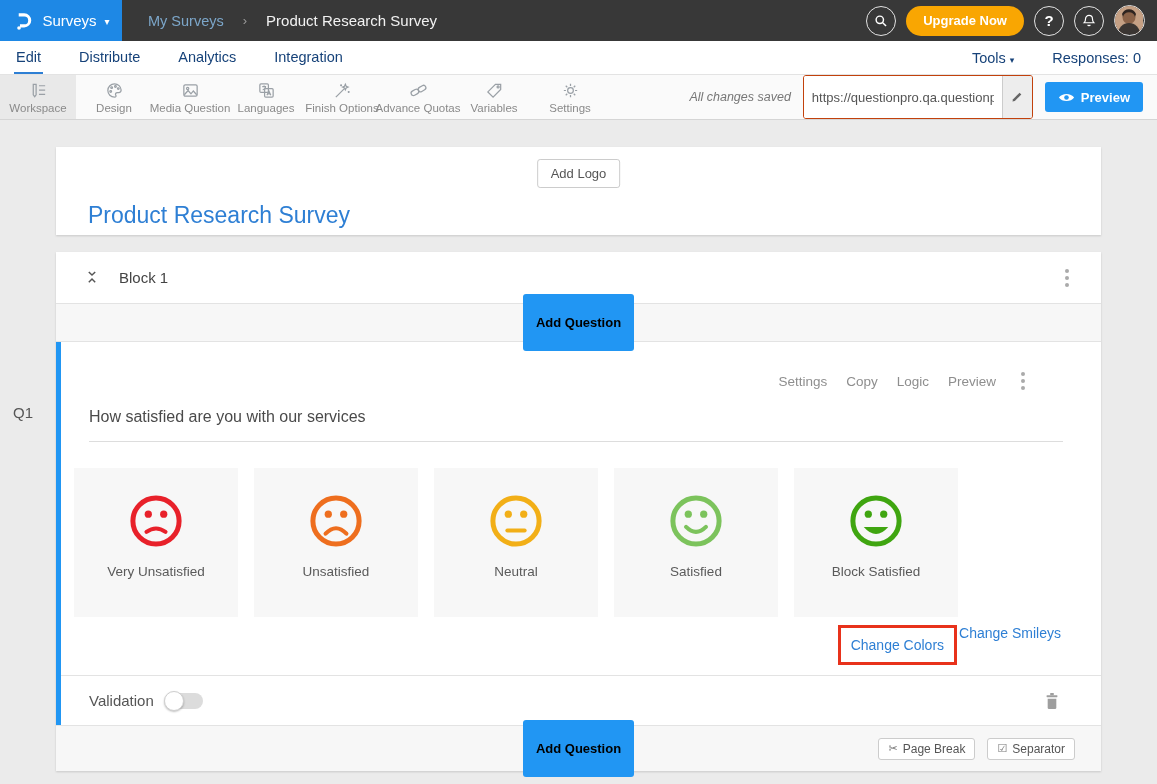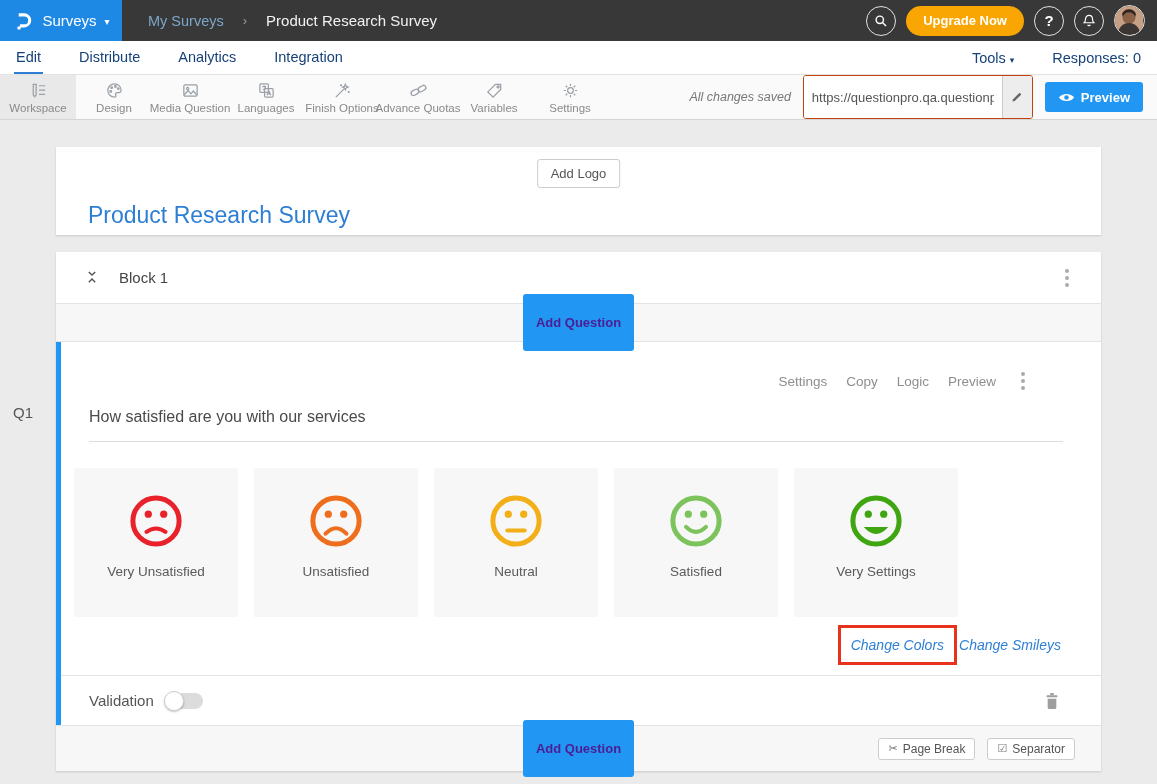--- a/index.html
+++ b/index.html
@@ -49,33 +49,33 @@
   .add-logo-btn { position:absolute; left:50%; transform:translateX(-50%); top:12px; background:#fff; border:1px solid #ccc; border-radius:3px; font-size:13px; color:#555; padding:6px 13px; cursor:pointer; font-family:inherit; }
   .survey-title { color:#2e7fd4; font-size:23px; padding:55px 0 0 32px; cursor:text; }
 
   .block-card { margin-top:17px; }
   .block-header { height:52px; display:flex; align-items:center; border-bottom:1px solid #e3e3e3; }
   .collapse-icon { margin-left:28px; cursor:pointer; display:flex; }
   .block-name { margin-left:19px; font-size:15px; color:#444; }
   .kebab { margin-left:auto; margin-right:28px; display:flex; flex-direction:column; gap:3px; cursor:pointer; padding:4px; }
   .kebab i { width:4px; height:4px; border-radius:50%; background:#aaa; }
   .addq-row { height:38px; background:#f7f7f7; border-bottom:1px solid #e3e3e3; display:flex; align-items:center; justify-content:center; }
-  .addq-btn { background:#2196f3; color:#4c1d95; border:none; border-radius:3px; font-weight:bold; font-size:13px; padding:21px 13px; cursor:pointer; font-family:inherit; }
+  .addq-btn { background:#2196f3; color:#000000; border:none; border-radius:3px; font-weight:bold; font-size:13px; padding:21px 13px; cursor:pointer; font-family:inherit; }
 
   .question-section { border-left:5px solid #2196f3; position:relative; }
   .q-id { position:absolute; left:-48px; top:62px; font-size:15px; color:#555; }
   .q-actions { display:flex; justify-content:flex-end; align-items:center; gap:19px; padding:26px 44px 0 0; }
   .q-action { color:#8e8e8e; font-size:13.5px; cursor:pointer; }
   .q-kebab { margin-left:2px; }
   .q-title { font-size:16px; color:#4a4a4a; margin:14px 38px 0 28px; padding-bottom:15px; border-bottom:1px solid #ddd; cursor:text; }
   .tiles { display:flex; gap:16px; margin:26px 0 0 13px; }
   .tile { width:164px; height:149px; background:#f7f7f7; display:flex; flex-direction:column; align-items:center; cursor:pointer; }
   .tile-face { margin-top:24px; }
   .tile-label { margin-top:10px; font-size:13.5px; color:#5a5a5a; }
-  .change-row { display:flex; justify-content:flex-end; align-items:center; margin:8px 40px 10px 0;font-style:italic; }
+  .change-row { display:flex; justify-content:flex-end; margin:8px 40px 10px 0; }
   .link { color:#2e7fd4; font-size:14px; cursor:pointer; }
   .annotated { border:3px solid #e8321b; padding:8px 10px; margin-right:2px; }
   .validation-row { border-top:1px solid #e3e3e3; height:50px; display:flex; align-items:center; margin-top:10px; }
   .validation-label { margin-left:28px; font-size:15px; color:#555; }
   .toggle { width:37px; height:16px; background:#dcdcdc; border-radius:8px; margin-left:12px; position:relative; cursor:pointer; }
   .toggle .knob { position:absolute; left:-2px; top:-2px; width:20px; height:20px; border-radius:50%; background:#fff; border:1px solid #cfcfcf; box-shadow:0 1px 2px rgba(0,0,0,.25); }
   .trash { margin-left:auto; margin-right:40px; cursor:pointer; display:flex; }
 
   .footer-row { height:46px; background:#f7f7f7; border-top:1px solid #e3e3e3; display:flex; align-items:center; justify-content:center; position:relative; }
   .footer-right { position:absolute; right:26px; top:50%; transform:translateY(-50%); display:flex; gap:12px; }
@@ -334,21 +334,21 @@
               </svg></div>
             <div class="tile-label">Satisfied</div>
           </div>
           <div class="tile">
             <div class="tile-face"><svg width="58" height="58" viewBox="0 0 64 64">
                 <circle cx="32" cy="32" r="25.5" fill="none" stroke="#3fa510" stroke-width="5.5"></circle>
                 <circle cx="23.5" cy="24.5" r="4" fill="#3fa510"></circle>
                 <circle cx="40.5" cy="24.5" r="4" fill="#3fa510"></circle>
                 <path d="M18.5 38.5 Q32 54 45.5 38.5 Z" fill="#3fa510" stroke="#3fa510" stroke-width="0" stroke-linecap="round"></path>
               </svg></div>
-            <div class="tile-label">Very Settings</div>
+            <div class="tile-label">Block Satisfied</div>
           </div>
         </div>
 
       <div class="change-row">
         <span class="annotated">
           <span class="link">Change Colors</span>
         </span>
         <span class="link">Change Smileys</span>
       </div>
 

